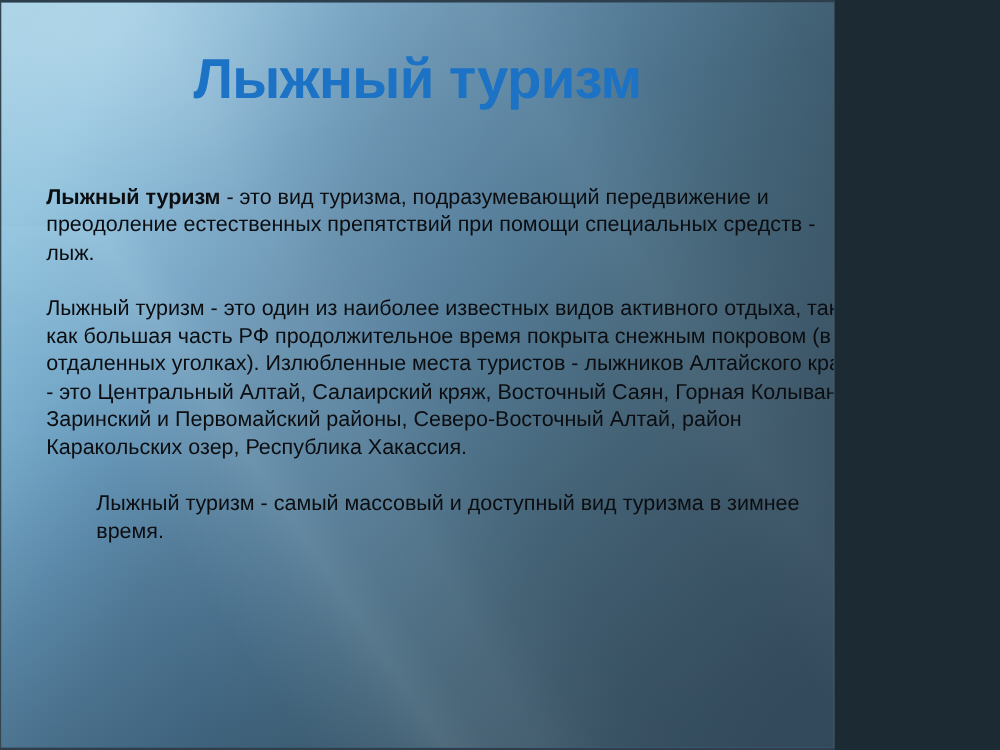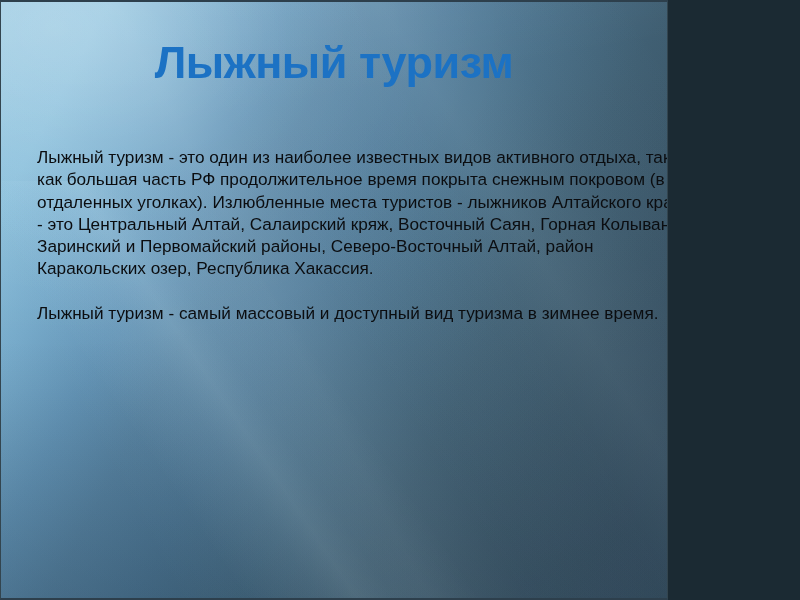--- a/index.html
+++ b/index.html
@@ -135,20 +135,21 @@
     font-size: 17.2px;
     line-height: 22.3px;
     text-align: left;
   }
 
   .para {
     margin: 0 0 22px 0;
   }
   .para:last-child {
     margin-bottom: 0;
+    margin-left: 40px;
   }
   .para b {
     font-weight: bold;
   }
 </style>
 </head>
 <body>
 
 <div class="slide">
 
@@ -158,20 +159,21 @@
   <div class="bg-sweep-b"></div>
   <div class="bg-streak"></div>
   <div class="bg-vignette"></div>
 
   <div class="content">
 
     <div class="slide-title">Лыжный туризм</div>
 
     <div class="body-block">
 
+      <p class="para"><b>Лыжный туризм</b><span> - это вид туризма, подразумевающий передвижение и преодоление естественных препятствий при помощи специальных средств - лыж.</span></p>
 
       <p class="para">Лыжный туризм - это один из наиболее известных видов активного отдыха, так как большая часть РФ продолжительное время покрыта снежным покровом (в отдаленных уголках). Излюбленные места туристов - лыжников Алтайского края - это Центральный Алтай, Салаирский кряж, Восточный Саян, Горная Колывань, Заринский и Первомайский районы, Северо-Восточный Алтай, район Каракольских озер, Республика Хакассия.</p>
 
       <p class="para">Лыжный туризм - самый массовый и доступный вид туризма в зимнее время.</p>
 
     </div>
   </div>
 </div>
 
 </body></html>

